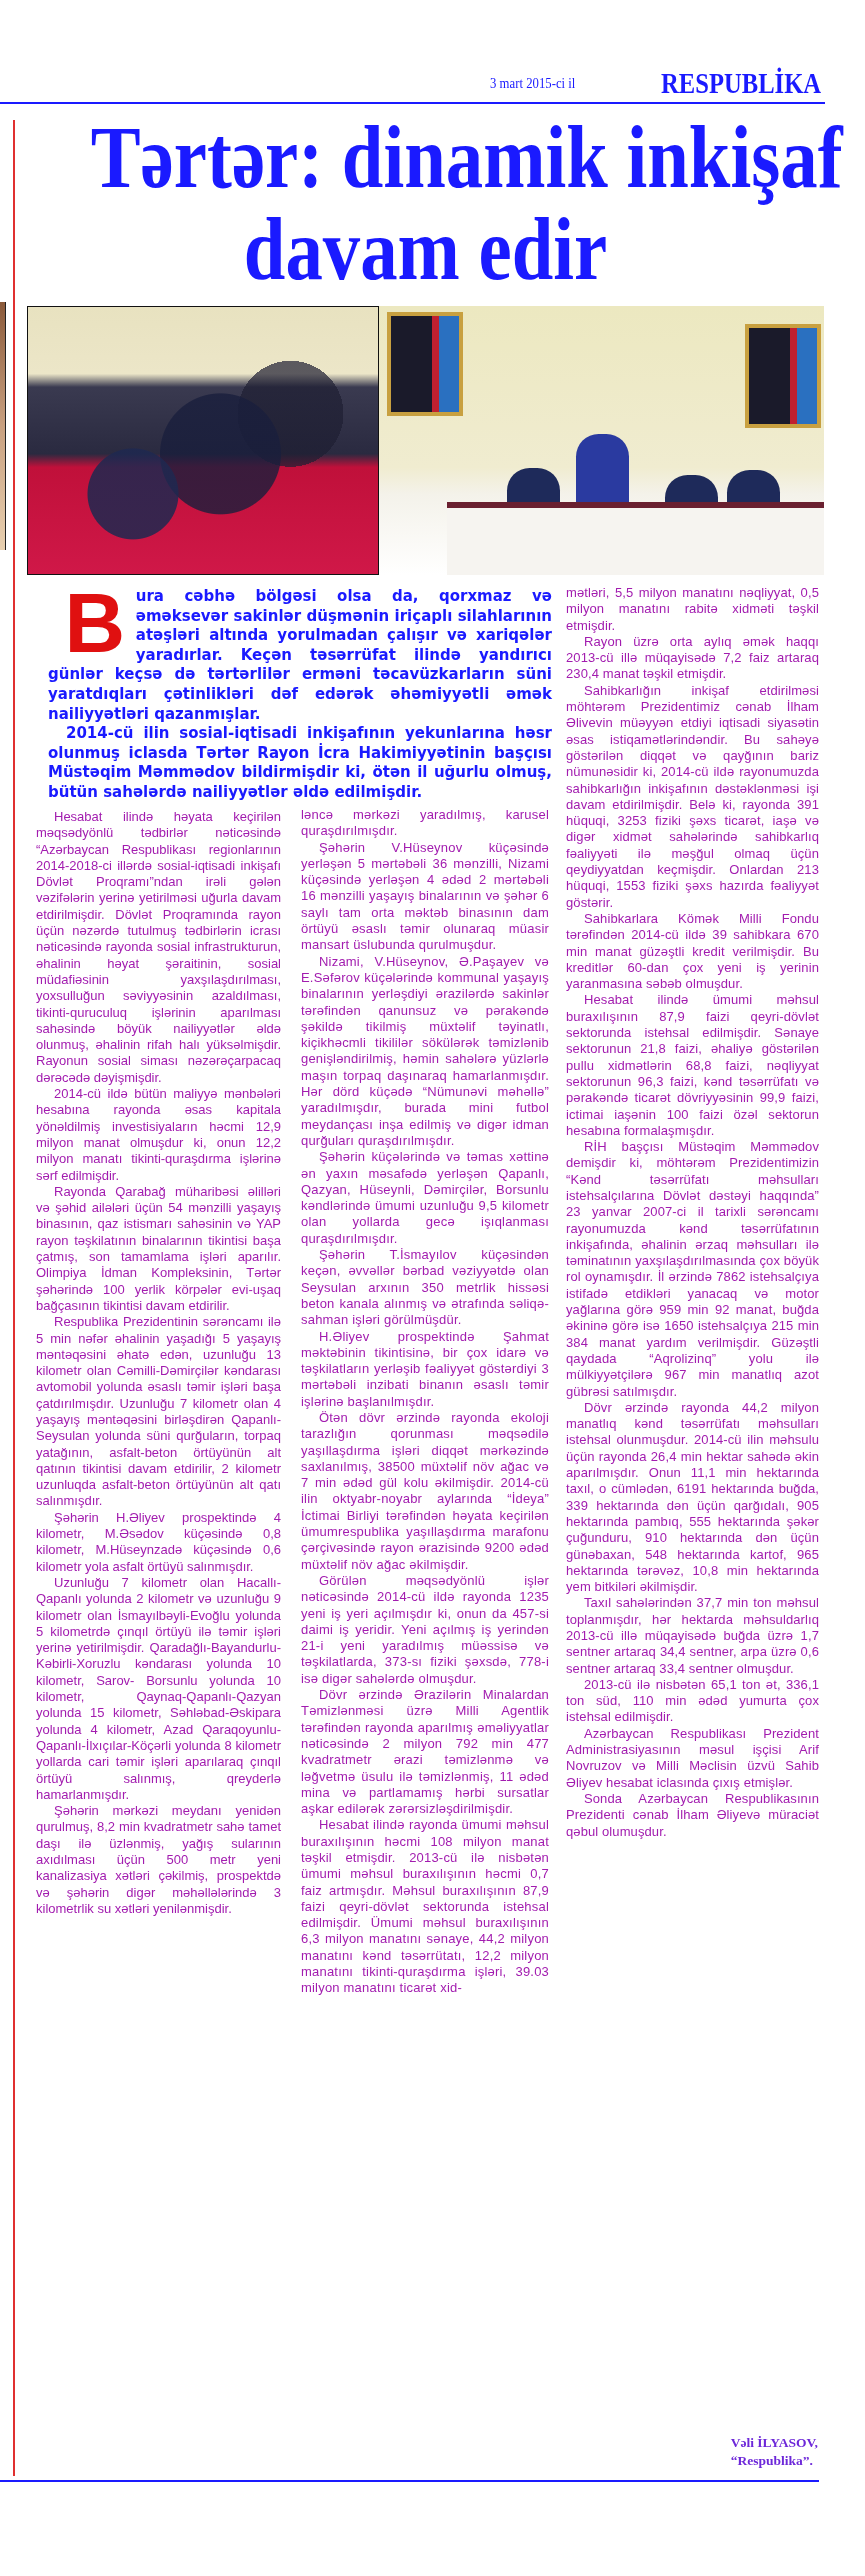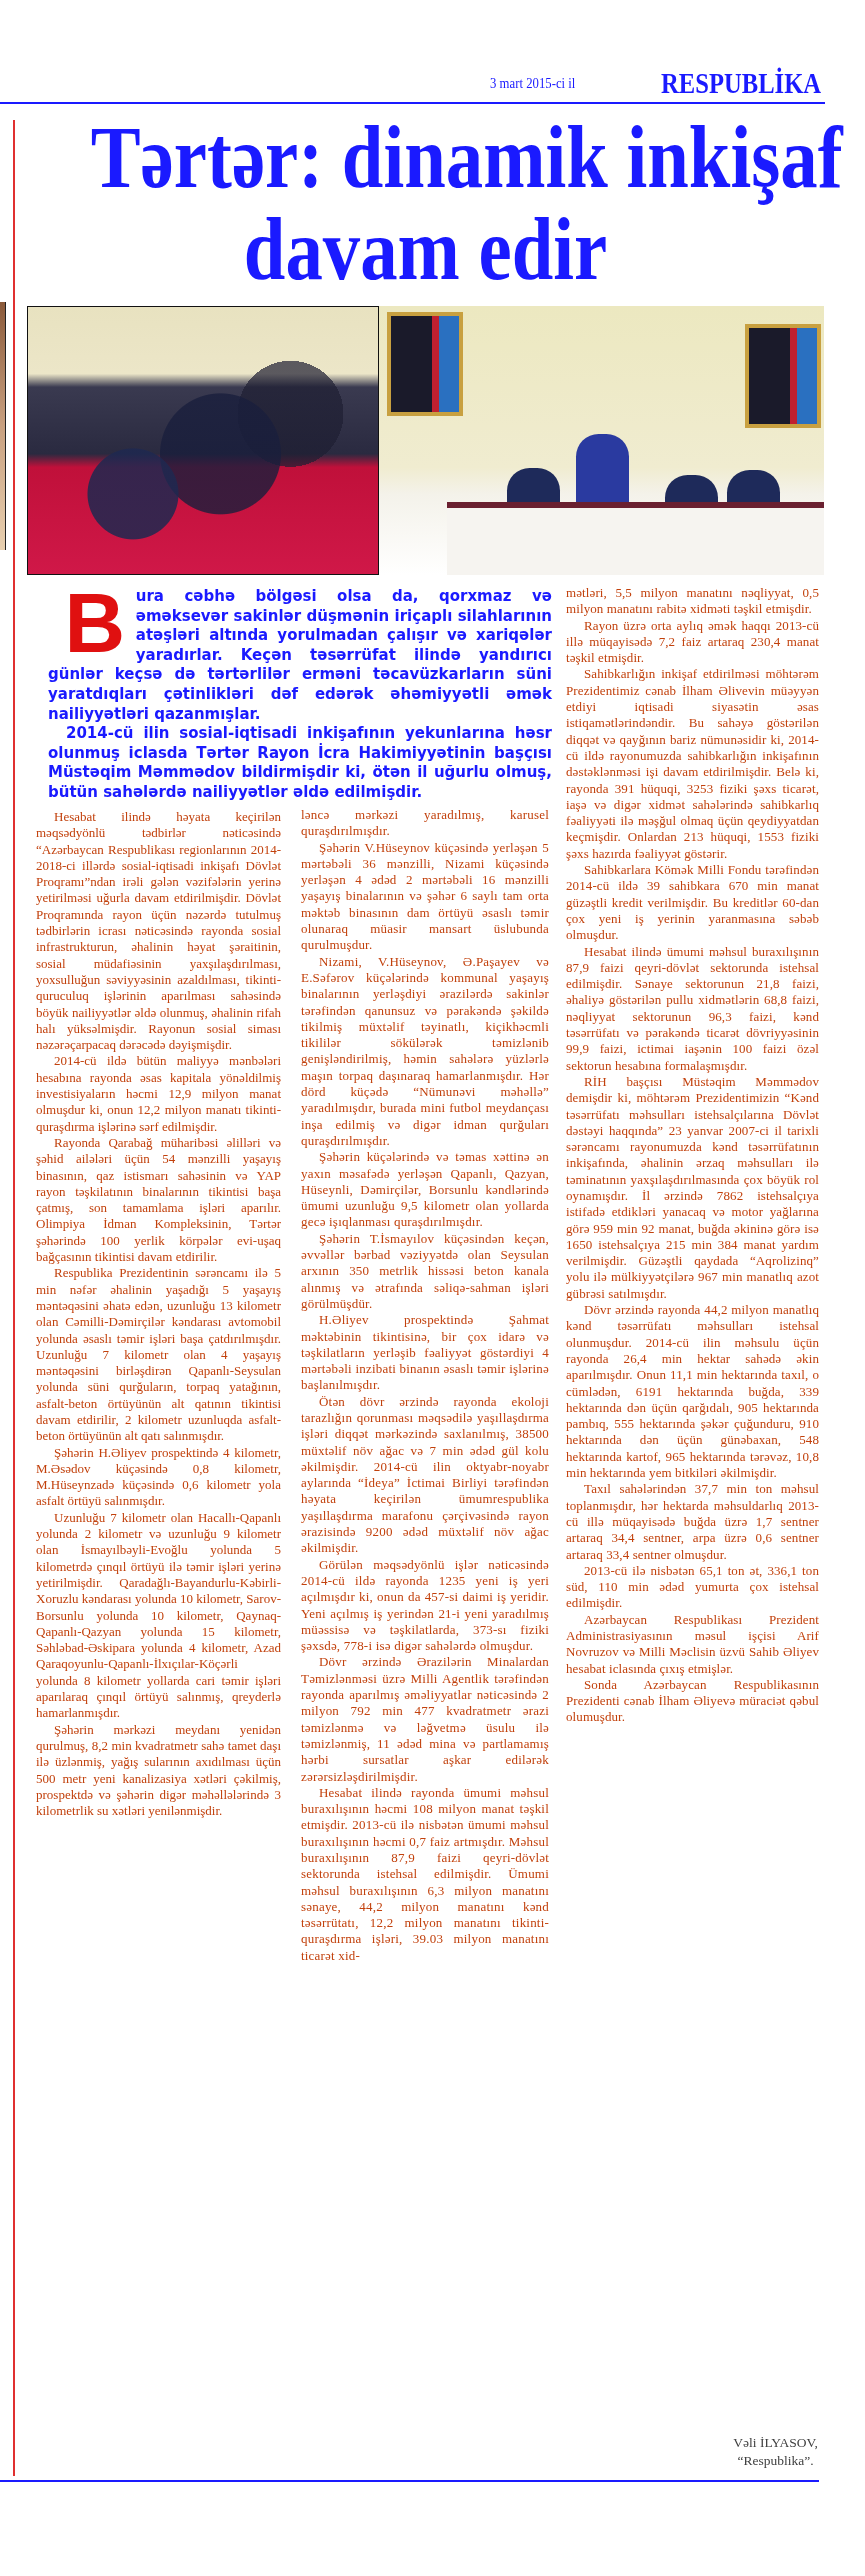--- a/index.html
+++ b/index.html
@@ -29,27 +29,27 @@
   .portrait.p1 { left: 7.5px; top: 6px; width: 68px; height: 96px; }
   .portrait.p2 { left: 366px; top: 18px; width: 68px; height: 96px; }
   .table-front { position: absolute; left: 68px; top: 196px; width: 378px; height: 73px; background: #f6f4f0; border-top: 6px solid #6a2030; }
   .person { position: absolute; width: 53px; background: #1e2a5a; border-radius: 22.6px 22.6px 0 0; }
 
   .lead { position: absolute; left: 48px; top: 587px; width: 504px; font-family: "DejaVu Sans", sans-serif; font-weight: bold; color: #1a1aff; font-size: 15px; line-height: 19.6px; text-align: justify; }
   .dropcap { float: left; font-family: "Liberation Sans", sans-serif; font-weight: bold; font-size: 84px; line-height: 66px; color: #e01010; margin: 3px 10.5px 0 16.6px; }
   .lead p { margin: 0; text-indent: 0; }
   .lead p + p { text-indent: 18px; }
 
-  .col { position: absolute; font-family: Liberation Serif, serif; font-size: 13px; line-height: 16.3px; color: #c2410c; text-align: justify; }
+  .col { position: absolute; font-family: Liberation Sans, sans-serif; font-size: 13px; line-height: 16.3px; color: #a21caf; text-align: justify; }
   .col p { margin: 0; text-indent: 18px; }
   .col-1 { left: 36px; top: 809px; width: 245px; }
   .col-2 { left: 301px; top: 807px; width: 248px; letter-spacing: 0.2px; }
   .col-3 { left: 566px; top: 585px; width: 253px; letter-spacing: 0.1px; }
 
-  .byline { position: absolute; right: 48px; top: 2434px; text-align: center; font-family: "Liberation Serif", serif; font-weight: normal; font-size: 13.5px; line-height: 18px; color: #404040; }
+  .byline { position: absolute; right: 48px; top: 2434px; text-align: left; font-family: "Liberation Serif", serif; font-weight: bold; font-size: 13.5px; line-height: 18px; color: #6d28d9; }
   .bottom-rule { position: absolute; left: 0; top: 2480px; width: 819px; height: 2.3px; background: #1a1aff; }
 </style>
 </head>
 <body>
 
 <div class="masthead">
   <span class="mast-date">3 mart 2015-ci il</span>
   <span class="mast-name">RESPUBLİKA</span>
 </div>
 <div class="mast-rule"></div>
@@ -90,21 +90,21 @@
   <p>Uzunluğu 7 kilometr olan Hacallı-Qapanlı yolunda 2 kilometr və uzunluğu 9 kilometr olan İsmayılbəyli-Evoğlu yolunda 5 kilometrdə çınqıl örtüyü ilə təmir işləri yerinə yetirilmişdir. Qaradağlı-Bayandurlu-Kəbirli-Xoruzlu kəndarası yolunda 10 kilometr, Sarov- Borsunlu yolunda 10 kilometr, Qaynaq-Qapanlı-Qazyan yolunda 15 kilometr, Səhləbad-Əskipara yolunda 4 kilometr, Azad Qaraqoyunlu-Qapanlı-İlxıçılar-Köçərli yolunda 8 kilometr yollarda cari təmir işləri aparılaraq çınqıl örtüyü salınmış, qreyderlə hamarlanmışdır.</p>
   <p>Şəhərin mərkəzi meydanı yenidən qurulmuş, 8,2 min kvadratmetr sahə tamet daşı ilə üzlənmiş, yağış sularının axıdılması üçün 500 metr yeni kanalizasiya xətləri çəkilmiş, prospektdə və şəhərin digər məhəllələrində 3 kilometrlik su xətləri yenilənmişdir.</p>
 </div>
 
 <div class="col col-2">
   <p style="text-indent:0">ləncə mərkəzi yaradılmış, karusel quraşdırılmışdır.</p>
   <p>Şəhərin V.Hüseynov küçəsində yerləşən 5 mərtəbəli 36 mənzilli, Nizami küçəsində yerləşən 4 ədəd 2 mərtəbəli 16 mənzilli yaşayış binalarının və şəhər 6 saylı tam orta məktəb binasının dam örtüyü əsaslı təmir olunaraq müasir mansart üslubunda qurulmuşdur.</p>
   <p>Nizami, V.Hüseynov, Ə.Paşayev və E.Səfərov küçələrində kommunal yaşayış binalarının yerləşdiyi ərazilərdə sakinlər tərəfindən qanunsuz və pərakəndə şəkildə tikilmiş müxtəlif təyinatlı, kiçikhəcmli tikililər sökülərək təmizlənib genişləndirilmiş, həmin sahələrə yüzlərlə maşın torpaq daşınaraq hamarlanmışdır. Hər dörd küçədə “Nümunəvi məhəllə” yaradılmışdır, burada mini futbol meydançası inşa edilmiş və digər idman qurğuları quraşdırılmışdır.</p>
   <p>Şəhərin küçələrində və təmas xəttinə ən yaxın məsafədə yerləşən Qapanlı, Qazyan, Hüseynli, Dəmirçilər, Borsunlu kəndlərində ümumi uzunluğu 9,5 kilometr olan yollarda gecə işıqlanması quraşdırılmışdır.</p>
   <p>Şəhərin T.İsmayılov küçəsindən keçən, əvvəllər bərbad vəziyyətdə olan Seysulan arxının 350 metrlik hissəsi beton kanala alınmış və ətrafında səliqə-sahman işləri görülmüşdür.</p>
-  <p>H.Əliyev prospektində Şahmat məktəbinin tikintisinə, bir çox idarə və təşkilatların yerləşib fəaliyyət göstərdiyi 4 mərtəbəli inzibati binanın əsaslı təmir işlərinə başlanılmışdır.</p>
+  <p>H.Əliyev prospektində Şahmat məktəbinin tikintisinə, bir çox idarə və təşkilatların yerləşib fəaliyyət göstərdiyi 3 mərtəbəli inzibati binanın əsaslı təmir işlərinə başlanılmışdır.</p>
   <p>Ötən dövr ərzində rayonda ekoloji tarazlığın qorunması məqsədilə yaşıllaşdırma işləri diqqət mərkəzində saxlanılmış, 38500 müxtəlif növ ağac və 7 min ədəd gül kolu əkilmişdir. 2014-cü ilin oktyabr-noyabr aylarında “İdeya” İctimai Birliyi tərəfindən həyata keçirilən ümumrespublika yaşıllaşdırma marafonu çərçivəsində rayon ərazisində 9200 ədəd müxtəlif növ ağac əkilmişdir.</p>
   <p>Görülən məqsədyönlü işlər nəticəsində 2014-cü ildə rayonda 1235 yeni iş yeri açılmışdır ki, onun da 457-si daimi iş yeridir. Yeni açılmış iş yerindən 21-i yeni yaradılmış müəssisə və təşkilatlarda, 373-sı fiziki şəxsdə, 778-i isə digər sahələrdə olmuşdur.</p>
   <p>Dövr ərzində Ərazilərin Minalardan Təmizlənməsi üzrə Milli Agentlik tərəfindən rayonda aparılmış əməliyyatlar nəticəsində 2 milyon 792 min 477 kvadratmetr ərazi təmizlənmə və ləğvetmə üsulu ilə təmizlənmiş, 11 ədəd mina və partlamamış hərbi sursatlar aşkar edilərək zərərsizləşdirilmişdir.</p>
   <p>Hesabat ilində rayonda ümumi məhsul buraxılışının həcmi 108 milyon manat təşkil etmişdir. 2013-cü ilə nisbətən ümumi məhsul buraxılışının həcmi 0,7 faiz artmışdır. Məhsul buraxılışının 87,9 faizi qeyri-dövlət sektorunda istehsal edilmişdir. Ümumi məhsul buraxılışının 6,3 milyon manatını sənaye, 44,2 milyon manatını kənd təsərrütatı, 12,2 milyon manatını tikinti-quraşdırma işləri, 39.03 milyon manatını ticarət xid-</p>
 </div>
 
 <div class="col col-3">
   <p style="text-indent:0">mətləri, 5,5 milyon manatını nəqliyyat, 0,5 milyon manatını rabitə xidməti təşkil etmişdir.</p>
   <p>Rayon üzrə orta aylıq əmək haqqı 2013-cü illə müqayisədə 7,2 faiz artaraq 230,4 manat təşkil etmişdir.</p>
   <p>Sahibkarlığın inkişaf etdirilməsi möhtərəm Prezidentimiz cənab İlham Əlivevin müəyyən etdiyi iqtisadi siyasətin əsas istiqamətlərindəndir. Bu sahəyə göstərilən diqqət və qayğının bariz nümunəsidir ki, 2014-cü ildə rayonumuzda sahibkarlığın inkişafının dəstəklənməsi işi davam etdirilmişdir. Belə ki, rayonda 391 hüquqi, 3253 fiziki şəxs ticarət, iaşə və digər xidmət sahələrində sahibkarlıq fəaliyyəti ilə məşğul olmaq üçün qeydiyyatdan keçmişdir. Onlardan 213 hüquqi, 1553 fiziki şəxs hazırda fəaliyyət göstərir.</p>

